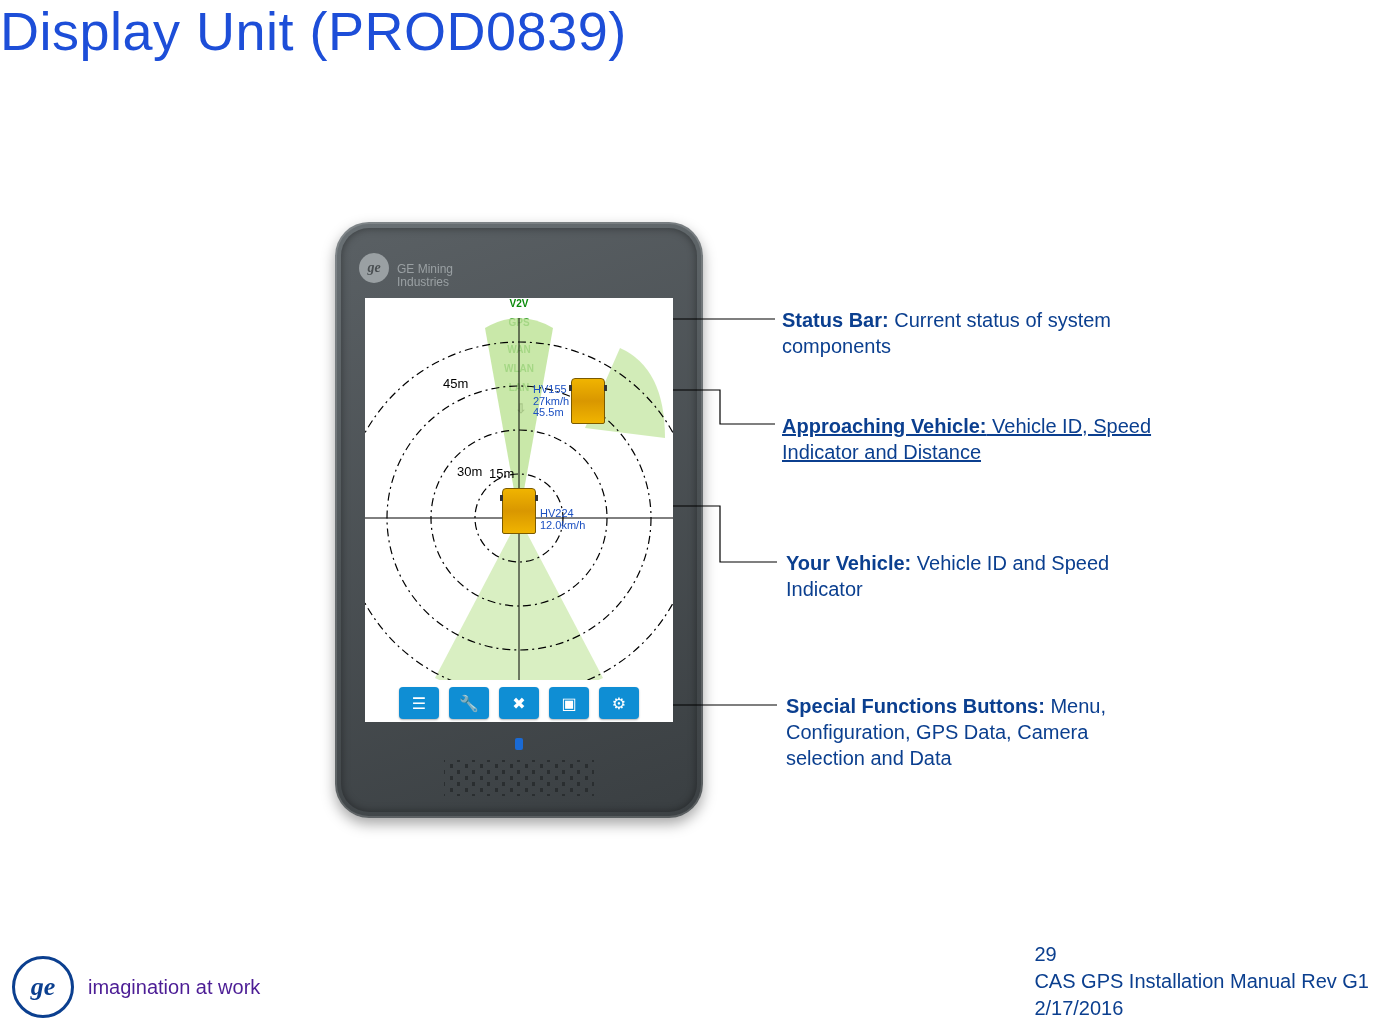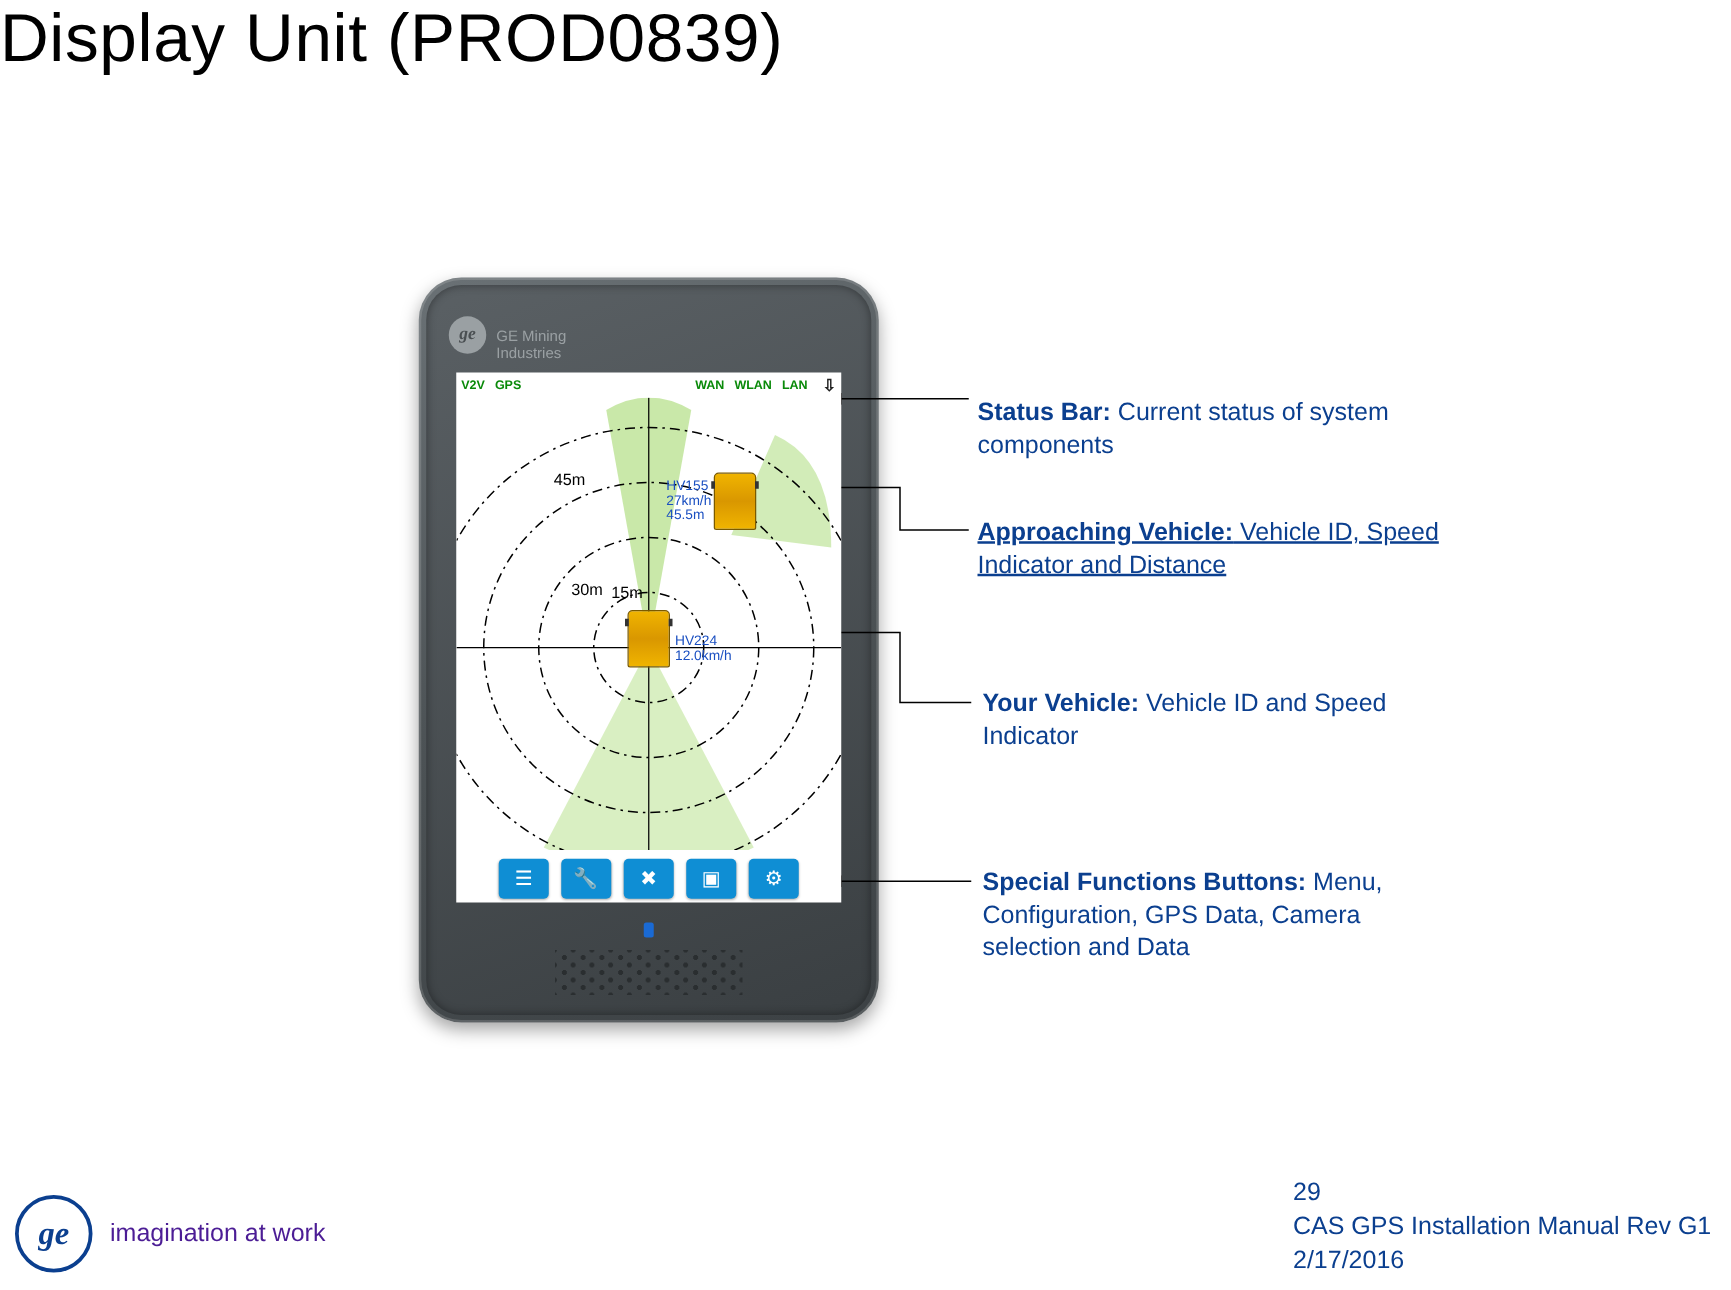--- a/index.html
+++ b/index.html
@@ -9,21 +9,21 @@
     background: #ffffff;
     font-family: "Trebuchet MS", "Segoe UI", Arial, sans-serif;
     position: relative;
     overflow: hidden;
   }
   .page-title {
     position: absolute;
     top: 0px;
     left: 0px;
     font-size: 54px;
-    color: #000000;
+    color: #1d4ed8;
     font-weight: 400;
     letter-spacing: 0.5px;
   }
   
   .device {
     position: absolute;
     left: 335px;
     top: 222px;
     width: 368px;
     height: 596px;
@@ -65,20 +65,21 @@
   }
   
   .sbar{
     height:20px;
     font-size:10px;
     color:#0a8a0a;
     font-weight:bold;
     display:flex; align-items:center;
     padding:0 4px;
     gap:8px;
+    flex-direction:column;
   }
   .sbar .spacer{flex:1;}
   .sbar .arrow{color:#222;font-size:13px;margin-left:4px;}
   
   .radar{
     position:relative;
     width:100%; height:362px;
     overflow:hidden;
   }
   .radar svg{position:absolute;inset:0;}
@@ -228,21 +229,21 @@
         </div>
       <div class="fnbtn">
           <span>⚙</span>
         </div>
     </div>
   </div>
   <div class="led"></div>
   <div class="speaker"></div>
 </div>
 
-<div class="anno" style="left:782px;top:317px;">
+<div class="anno" style="left:782px;top:307px;">
   <span class="bold">Status Bar:</span><span> Current  status of system components</span>
 </div>
 <div class="anno" style="left:782px;top:413px;text-decoration:underline;">
   <span class="bold">Approaching Vehicle:</span><span> Vehicle ID, Speed Indicator and Distance</span>
 </div>
 <div class="anno" style="left:786px;top:550px;">
   <span class="bold">Your Vehicle:</span><span> Vehicle ID and Speed Indicator</span>
 </div>
 <div class="anno" style="left:786px;top:693px;">
   <span class="bold">Special Functions Buttons:</span><span> Menu, Configuration, GPS Data, Camera selection and Data</span>

